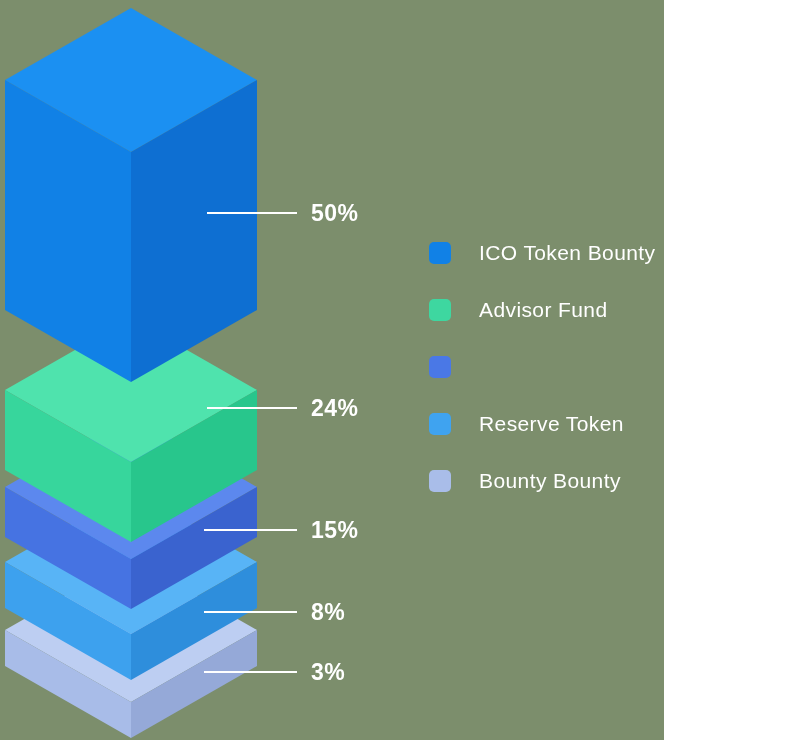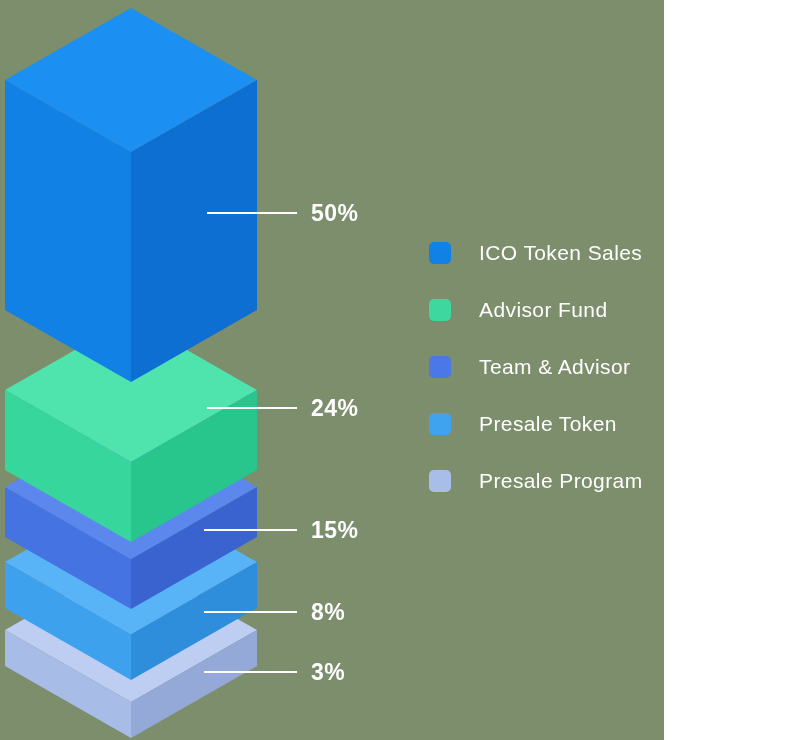--- a/index.html
+++ b/index.html
@@ -103,33 +103,32 @@
       <text x="311" y="620">8%</text>
 
       <line x1="204" y1="672" x2="297" y2="672" style="stroke: rgb(255, 255, 255);"></line>
       <text x="311" y="680">3%</text>
     </g>
   </svg>
 
   <div class="legend">
     <div class="legend-row">
       <span class="swatch" style="background-color: rgb(17, 129, 230);"></span>
-      <span class="legend-label">ICO Token Sales</span>
+      <span class="legend-label">ICO Token Bounty</span>
     </div>
     <div class="legend-row">
       <span class="swatch" style="background-color: rgb(62, 215, 160);"></span>
       <span class="legend-label">Advisor Fund</span>
     </div>
     <div class="legend-row">
       <span class="swatch" style="background-color: rgb(74, 120, 230);"></span>
-      <span class="legend-label">Team &amp; Advisor</span>
     </div>
     <div class="legend-row">
       <span class="swatch" style="background-color: rgb(63, 163, 240);"></span>
-      <span class="legend-label">Presale Token</span>
+      <span class="legend-label">Reserve Token</span>
     </div>
     <div class="legend-row">
       <span class="swatch" style="background-color: rgb(169, 189, 233);"></span>
-      <span class="legend-label">Presale Program</span>
+      <span class="legend-label">Bounty Bounty</span>
     </div>
   </div>
 
 </div>
 
 </body></html>

